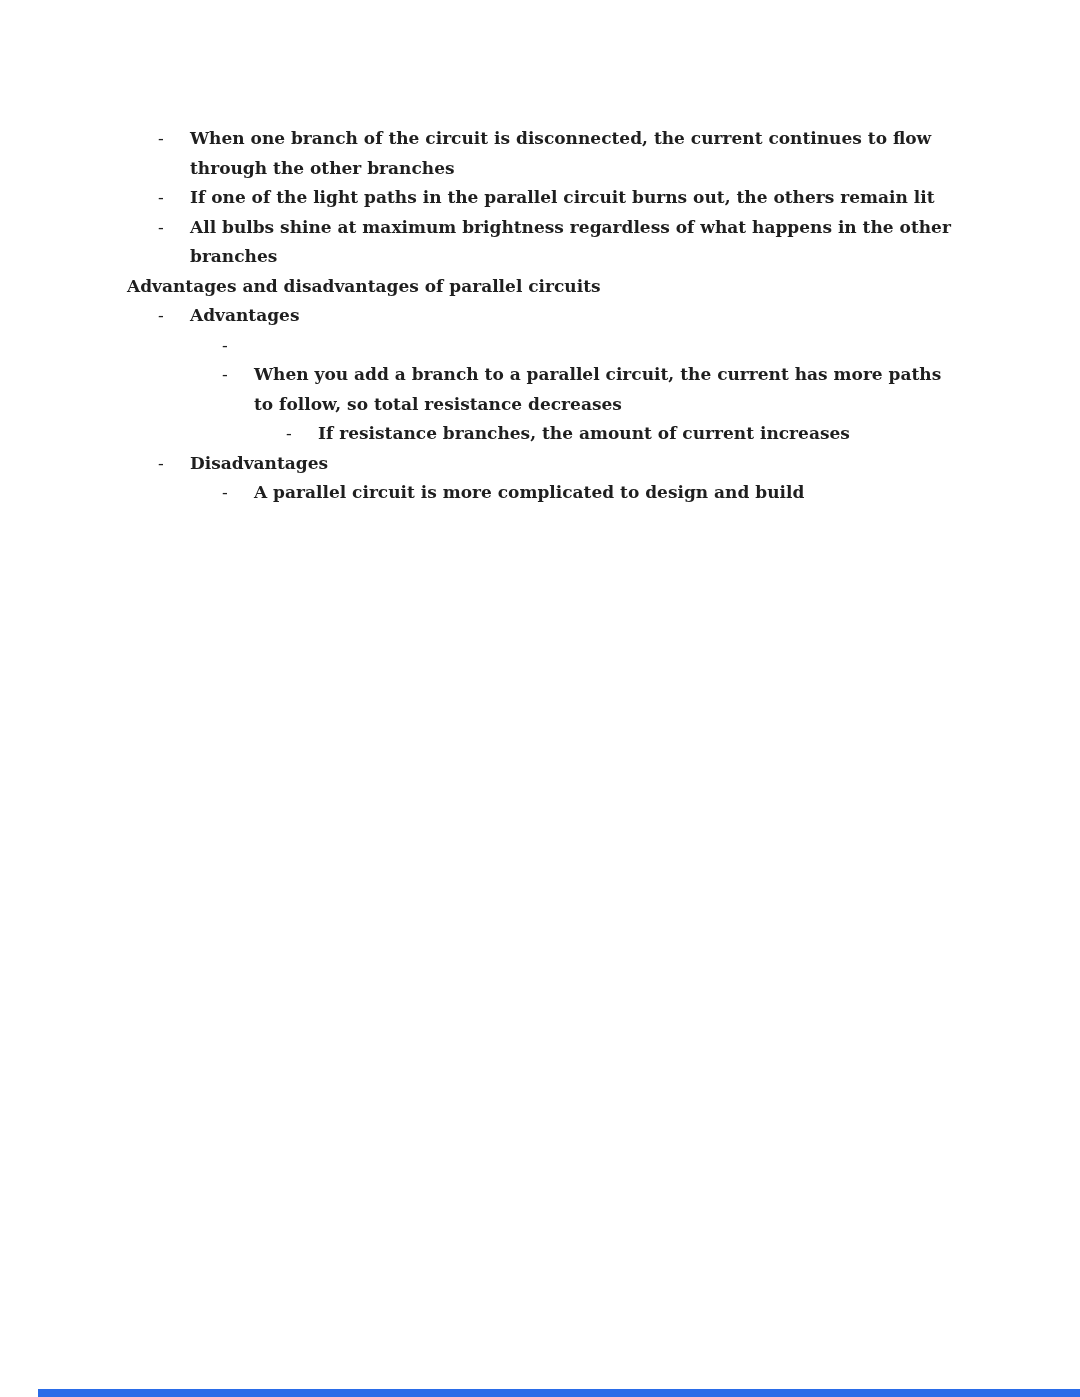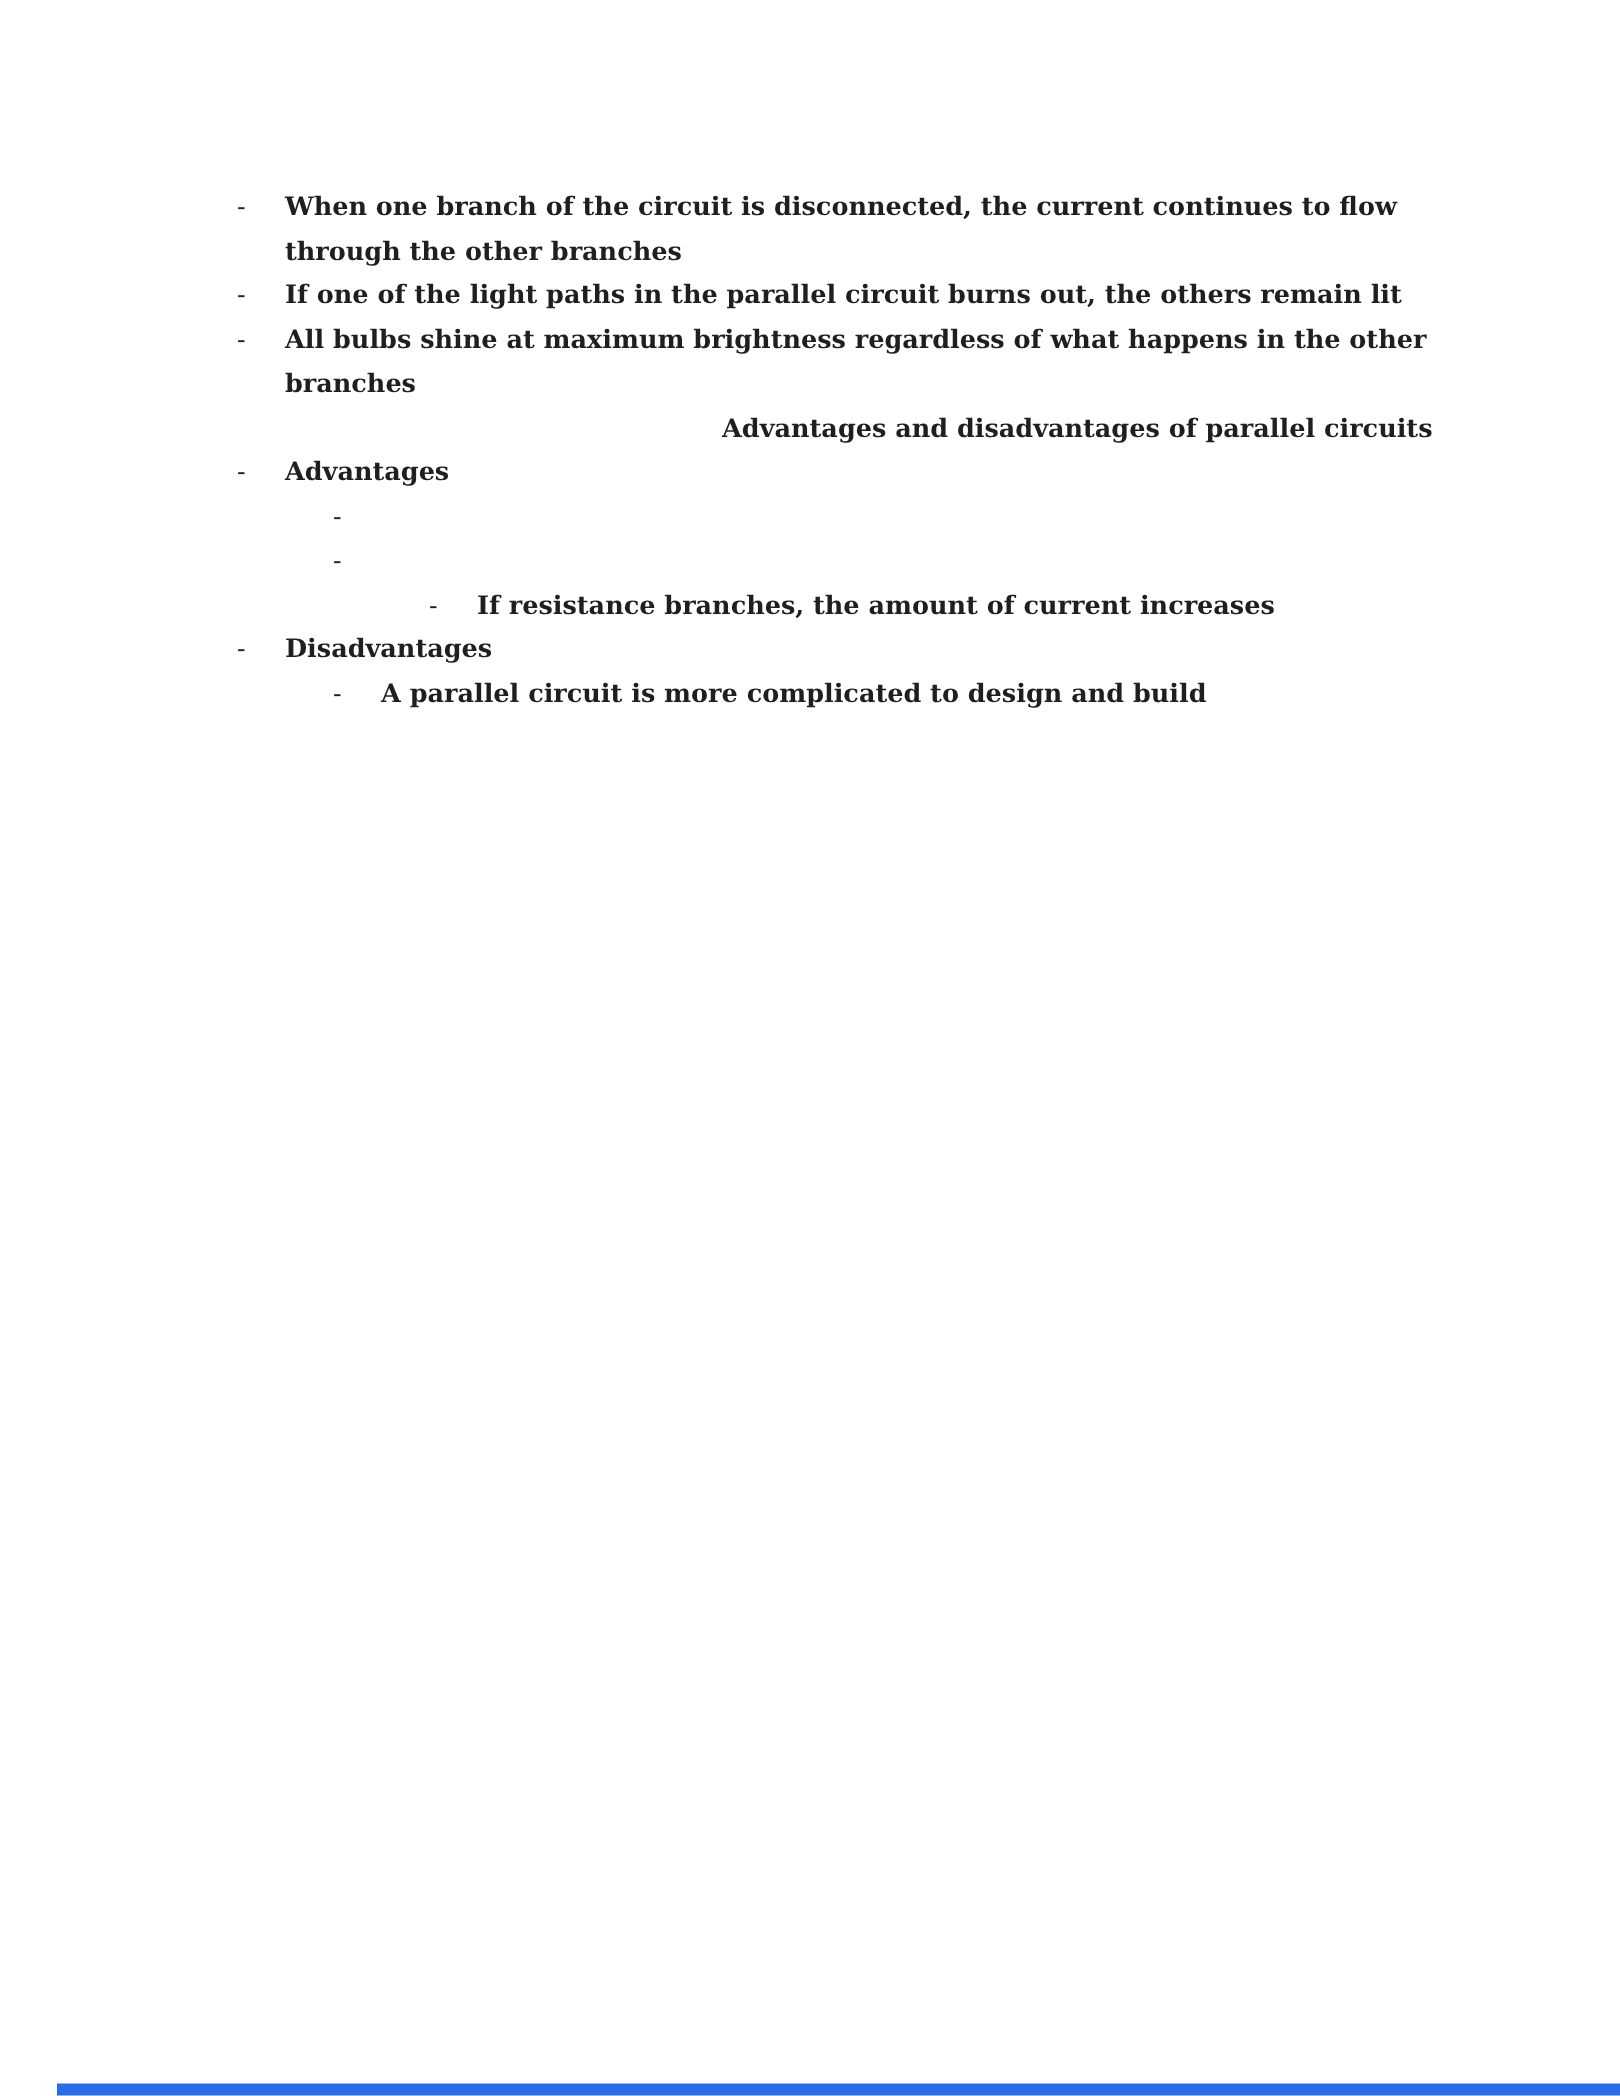--- a/index.html
+++ b/index.html
@@ -27,21 +27,21 @@
     display: flex;
     align-items: flex-start;
   }
   .block .marker {
     flex: 0 0 32px;
   }
   .block .text {
     flex: 1 1 auto;
     font-weight: bold;
   }
-  .indent-0 { padding-left: 0; text-align: right; }
+  .indent-0 { padding-left: 0; }
   .indent-1 { padding-left: 31px; }
   .indent-2 { padding-left: 95px; }
   .indent-3 { padding-left: 159px; }
   .bottom-bar {
     position: absolute;
     bottom: 0;
     left: 38px;
     right: 0;
     height: 8px;
   }
@@ -67,20 +67,21 @@
     </div>
     <div class="block indent-1">
       <span class="marker">-</span>
       <span class="text">Advantages</span>
     </div>
     <div class="block indent-2">
       <span class="marker">-</span>
     </div>
     <div class="block indent-2">
       <span class="marker">-</span>
+      <span class="text">When you add a branch to a parallel circuit, the current has more paths to follow, so total resistance decreases</span>
     </div>
     <div class="block indent-3">
       <span class="marker">-</span>
       <span class="text">If resistance branches, the amount of current increases</span>
     </div>
     <div class="block indent-1">
       <span class="marker">-</span>
       <span class="text">Disadvantages</span>
     </div>
     <div class="block indent-2">

